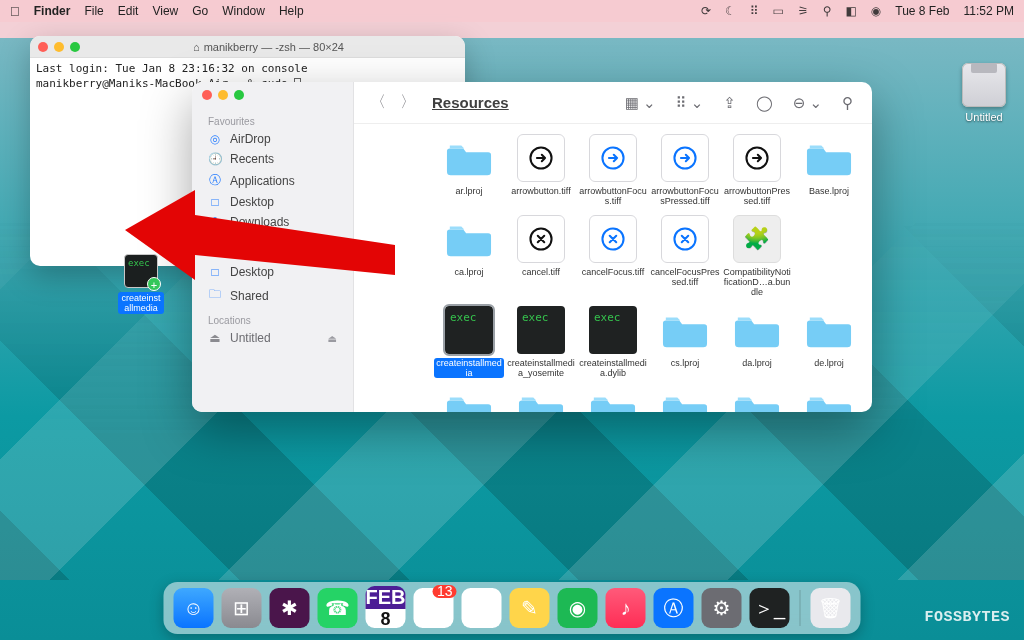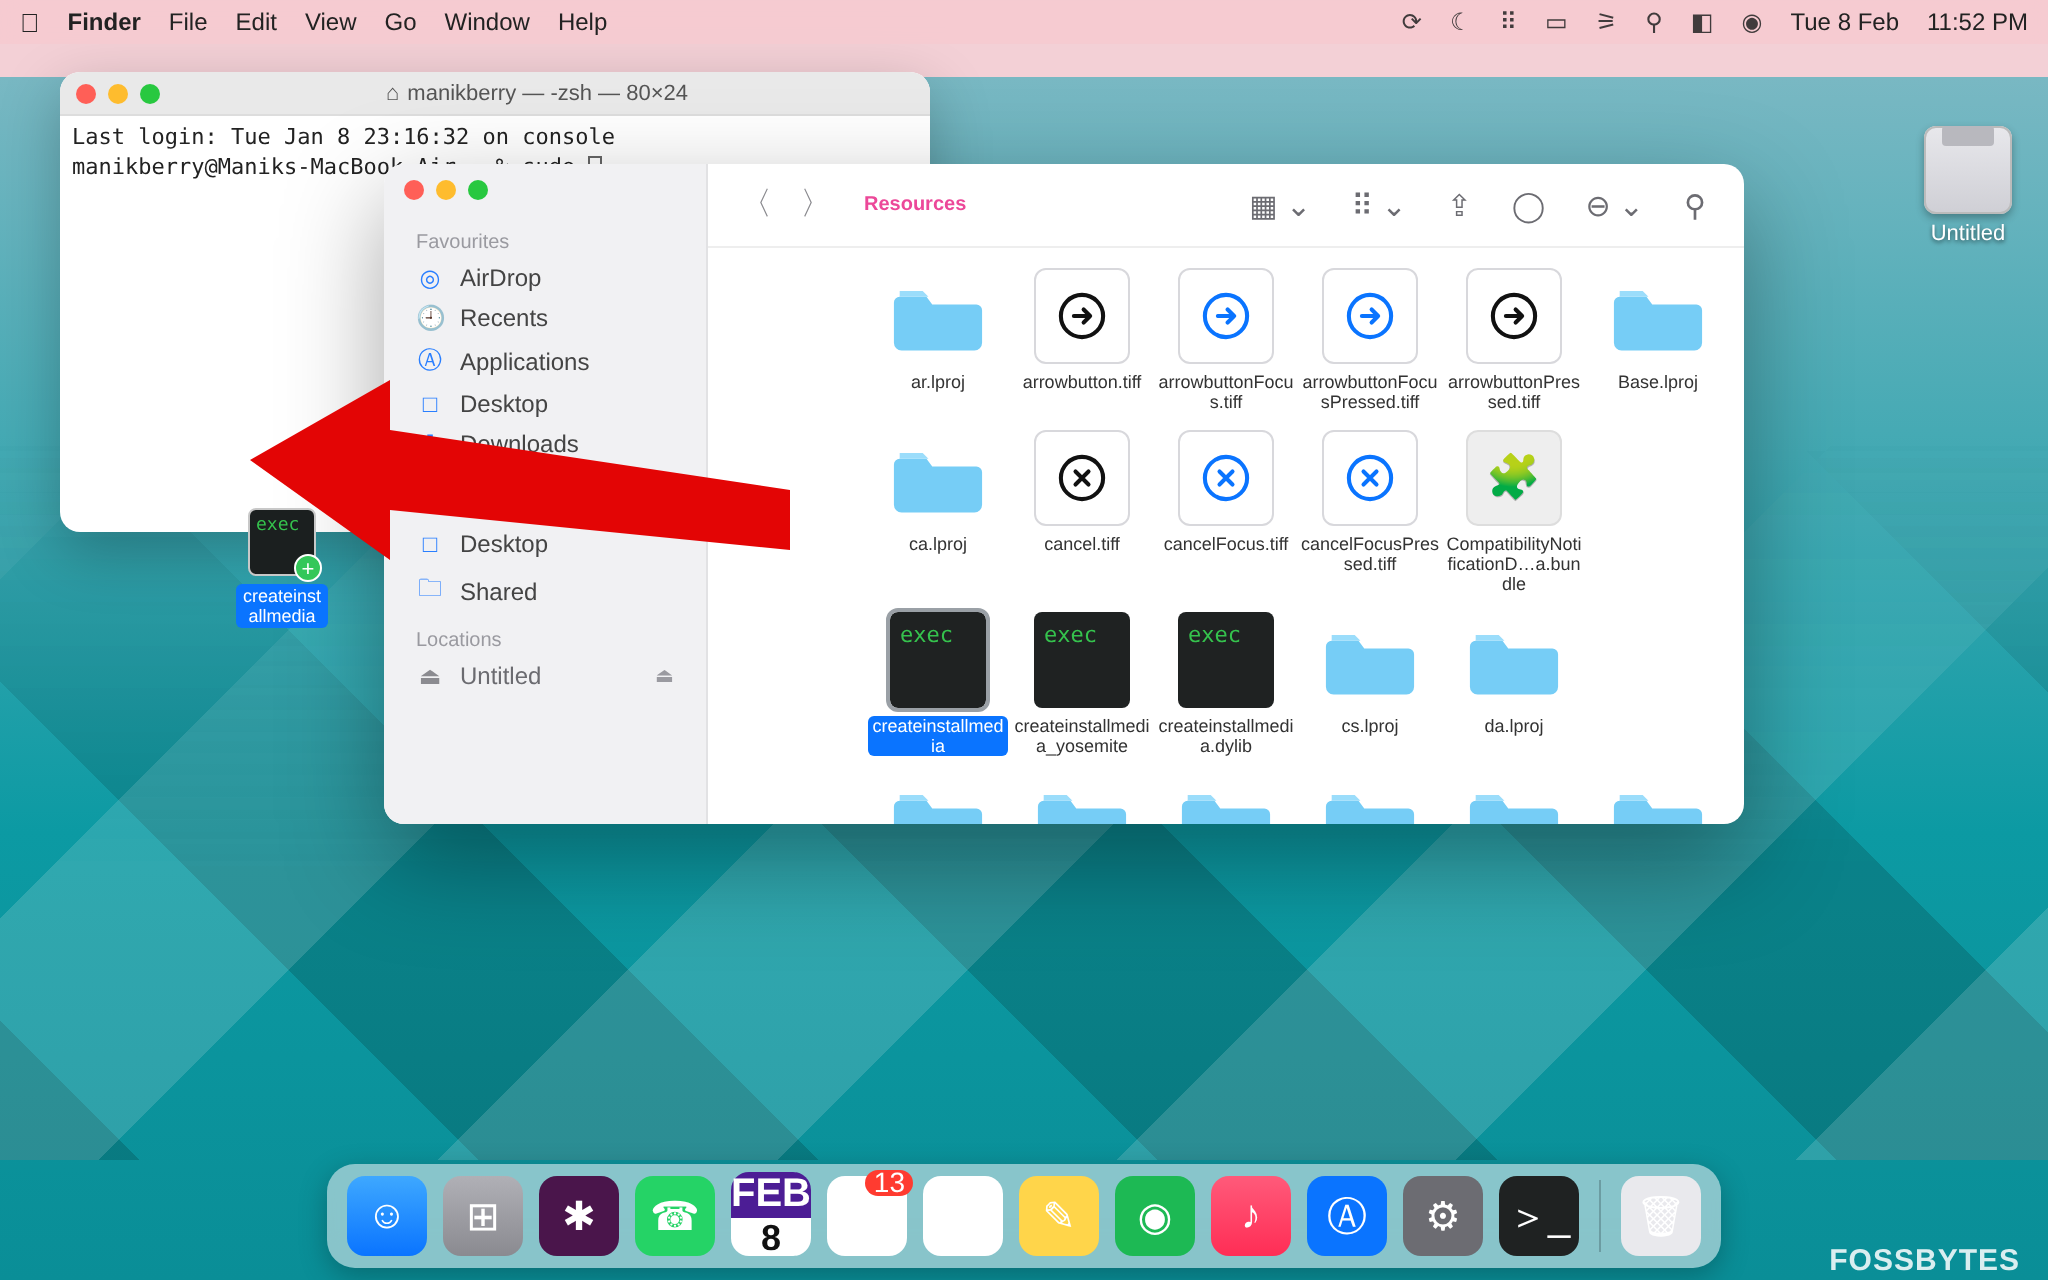--- a/index.html
+++ b/index.html
@@ -55,21 +55,21 @@
   .side-h { font-size:10px; color:#9a9aa0; margin:6px 8px 2px; }
   .side-item { display:flex; align-items:center; gap:8px; padding:3px 8px; border-radius:4px; cursor:default;}
   .side-item .ic{ width:14px; text-align:center; color:#2a7fff; font-size:12px;}
   .side-item.muted .ic{ color:#8b8b90;}
   .side-item.muted { color:#6b6b70;}
   .side-item .eject{ margin-left:auto; color:#9a9aa0; font-size:10px;}
 
   .fmain { flex:1; display:flex; flex-direction:column;}
   .toolbar { height:42px; display:flex; align-items:center; padding:0 14px; gap:10px; border-bottom:1px solid #eee;}
   .nav-btn { color:#8a8a8f; font-size:16px; padding:0 2px;}
-  .loc { font-size:10px; font-weight:600; color:#ec4899; margin-left:4px;}
+  .loc { font-size:15px; font-weight:600; color:#404040; margin-left:4px;text-decoration:underline;}
   .spacer{flex:1}
   .tb-ic{ color:#6c6c72; font-size:15px; padding:0 5px;}
 
   .grid { flex:1; overflow:auto; padding:10px 8px 4px; }
   .row { display:grid; grid-template-columns: repeat(7, 1fr); gap:4px 2px; margin-bottom:8px;}
   .cell { display:flex; flex-direction:column; align-items:center; font-size:9px; color:#333; text-align:center;}
   .thumb { width:48px; height:48px; border-radius:6px; margin-bottom:4px; display:flex; align-items:center; justify-content:center; font-size:22px; }
   .thumb.folder { background:none; color:#48b8ef;}
   .thumb.folder svg { width:46px; height:38px;}
   .thumb.tiff { border:1px solid #d8d8dc; background:#fff; }
@@ -106,21 +106,21 @@
   .a-settings{background:#6c6c72}
   .a-term{background:#1f2222}
   .a-trash{background:#e9e9ed;color:#888}
 
   .badge{position:absolute;top:-3px;right:-3px;background:#ff3b30;color:#fff;border-radius:8px;font-size:14px;padding:0 4px;line-height:13px}
   .dock .app{position:relative}
 
   
   .arrow { position:absolute; left:125px; top:175px; width:280px; height:120px; z-index:45; pointer-events:none;}
 
-  .watermark { position:absolute; right:14px; bottom:1px; font-size:15px; font-weight:800; letter-spacing:.5px; color:rgba(255,255,255,.85); z-index:55;}
+  .watermark { position:absolute; right:14px; bottom:14px; font-size:15px; font-weight:800; letter-spacing:.5px; color:rgba(255,255,255,.85); z-index:55;font-family:Liberation Mono, monospace;}
 </style>
 </head>
 <body>
 
 <div class="wallpaper"></div>
 <div class="mountains"></div>
 
 <div class="menubar">
   <div class="left">
     <span class="apple-logo"></span>
@@ -366,20 +366,29 @@
           </div>
           <div class="cell">
             <div class="thumb folder">
               <svg viewBox="0 0 48 38">
                 <path fill="#76cdf6" d="M4 9h14l3 4h23a3 3 0 0 1 3 3v17a4 4 0 0 1-4 4H5a4 4 0 0 1-4-4V12a3 3 0 0 1 3-3z"></path>
                 <path fill="#9bddfb" d="M4 6h12l3 3H4z"></path>
               </svg>
             </div>
             <div class="lbl">da.lproj</div>
           </div>
+          <div class="cell">
+            <div class="thumb folder">
+              <svg viewBox="0 0 48 38">
+                <path fill="#76cdf6" d="M4 9h14l3 4h23a3 3 0 0 1 3 3v17a4 4 0 0 1-4 4H5a4 4 0 0 1-4-4V12a3 3 0 0 1 3-3z"></path>
+                <path fill="#9bddfb" d="M4 6h12l3 3H4z"></path>
+              </svg>
+            </div>
+            <div class="lbl">de.lproj</div>
+          </div>
         </div>
       <div class="row" id="r4">
           <div class="cell"></div>
           <div class="cell">
             <div class="thumb folder">
               <svg viewBox="0 0 48 38">
                 <path fill="#76cdf6" d="M4 9h14l3 4h23a3 3 0 0 1 3 3v17a4 4 0 0 1-4 4H5a4 4 0 0 1-4-4V12a3 3 0 0 1 3-3z"></path>
                 <path fill="#9bddfb" d="M4 6h12l3 3H4z"></path>
               </svg>
             </div>

